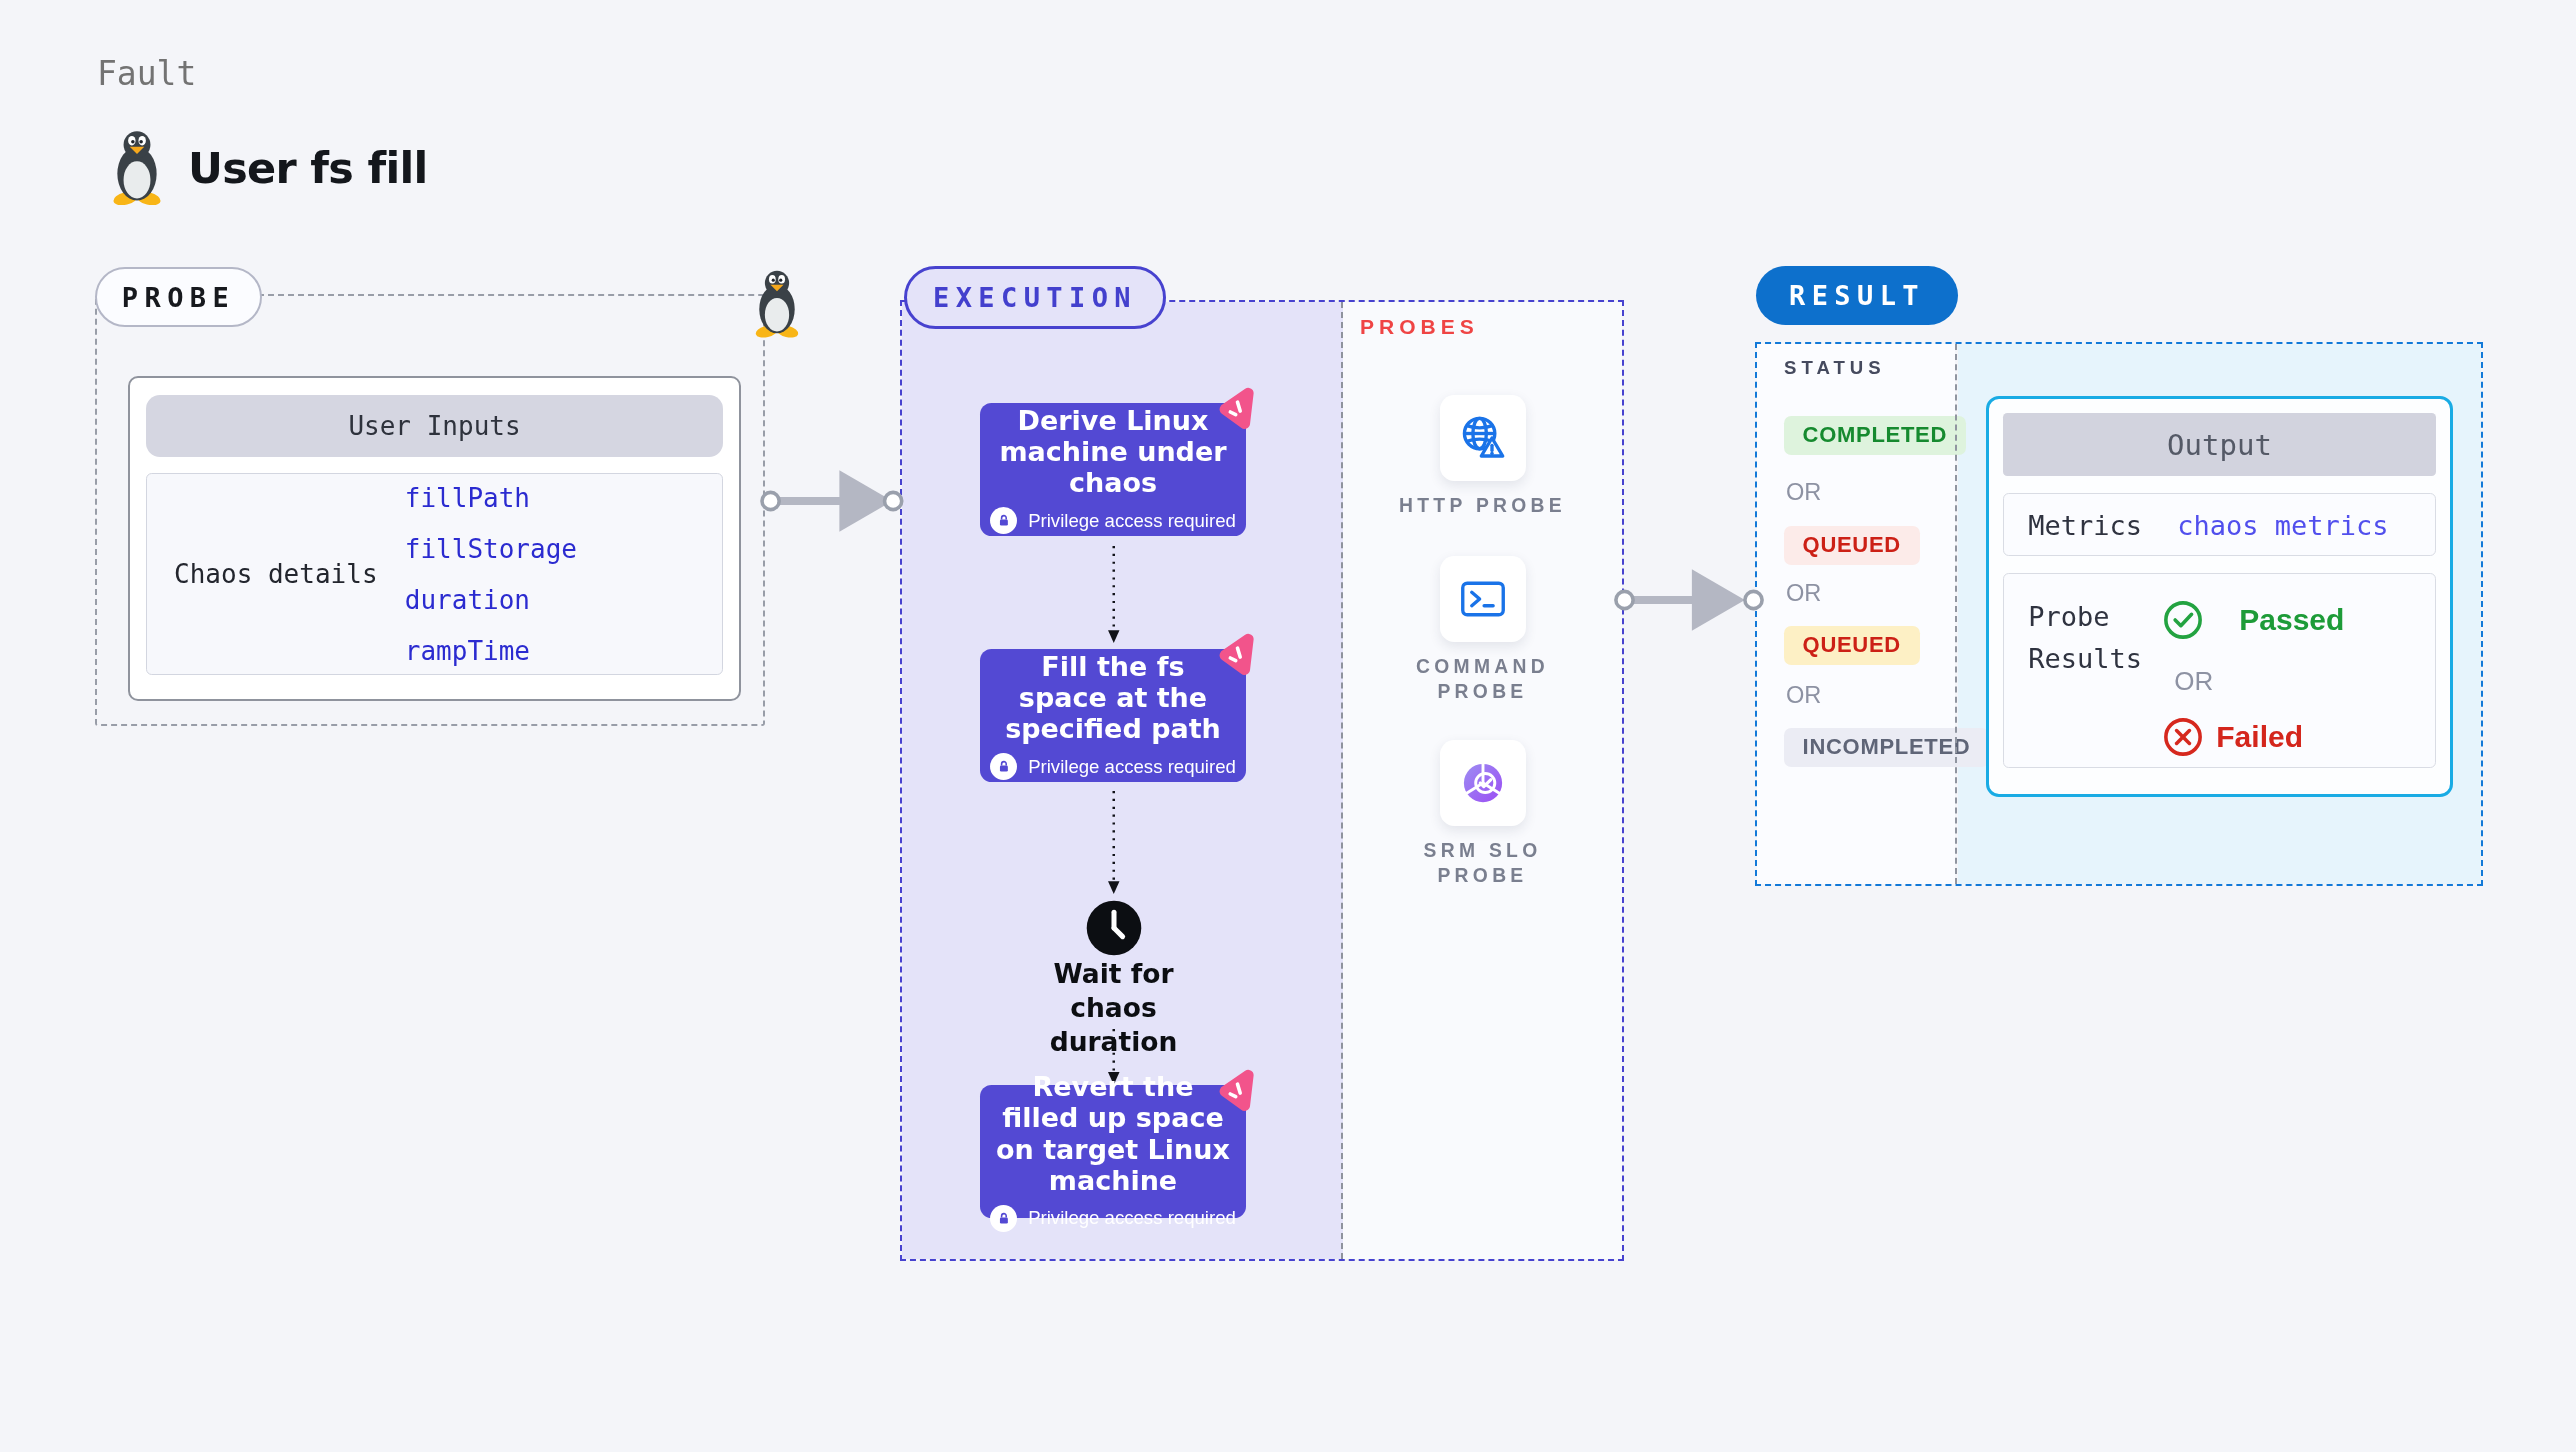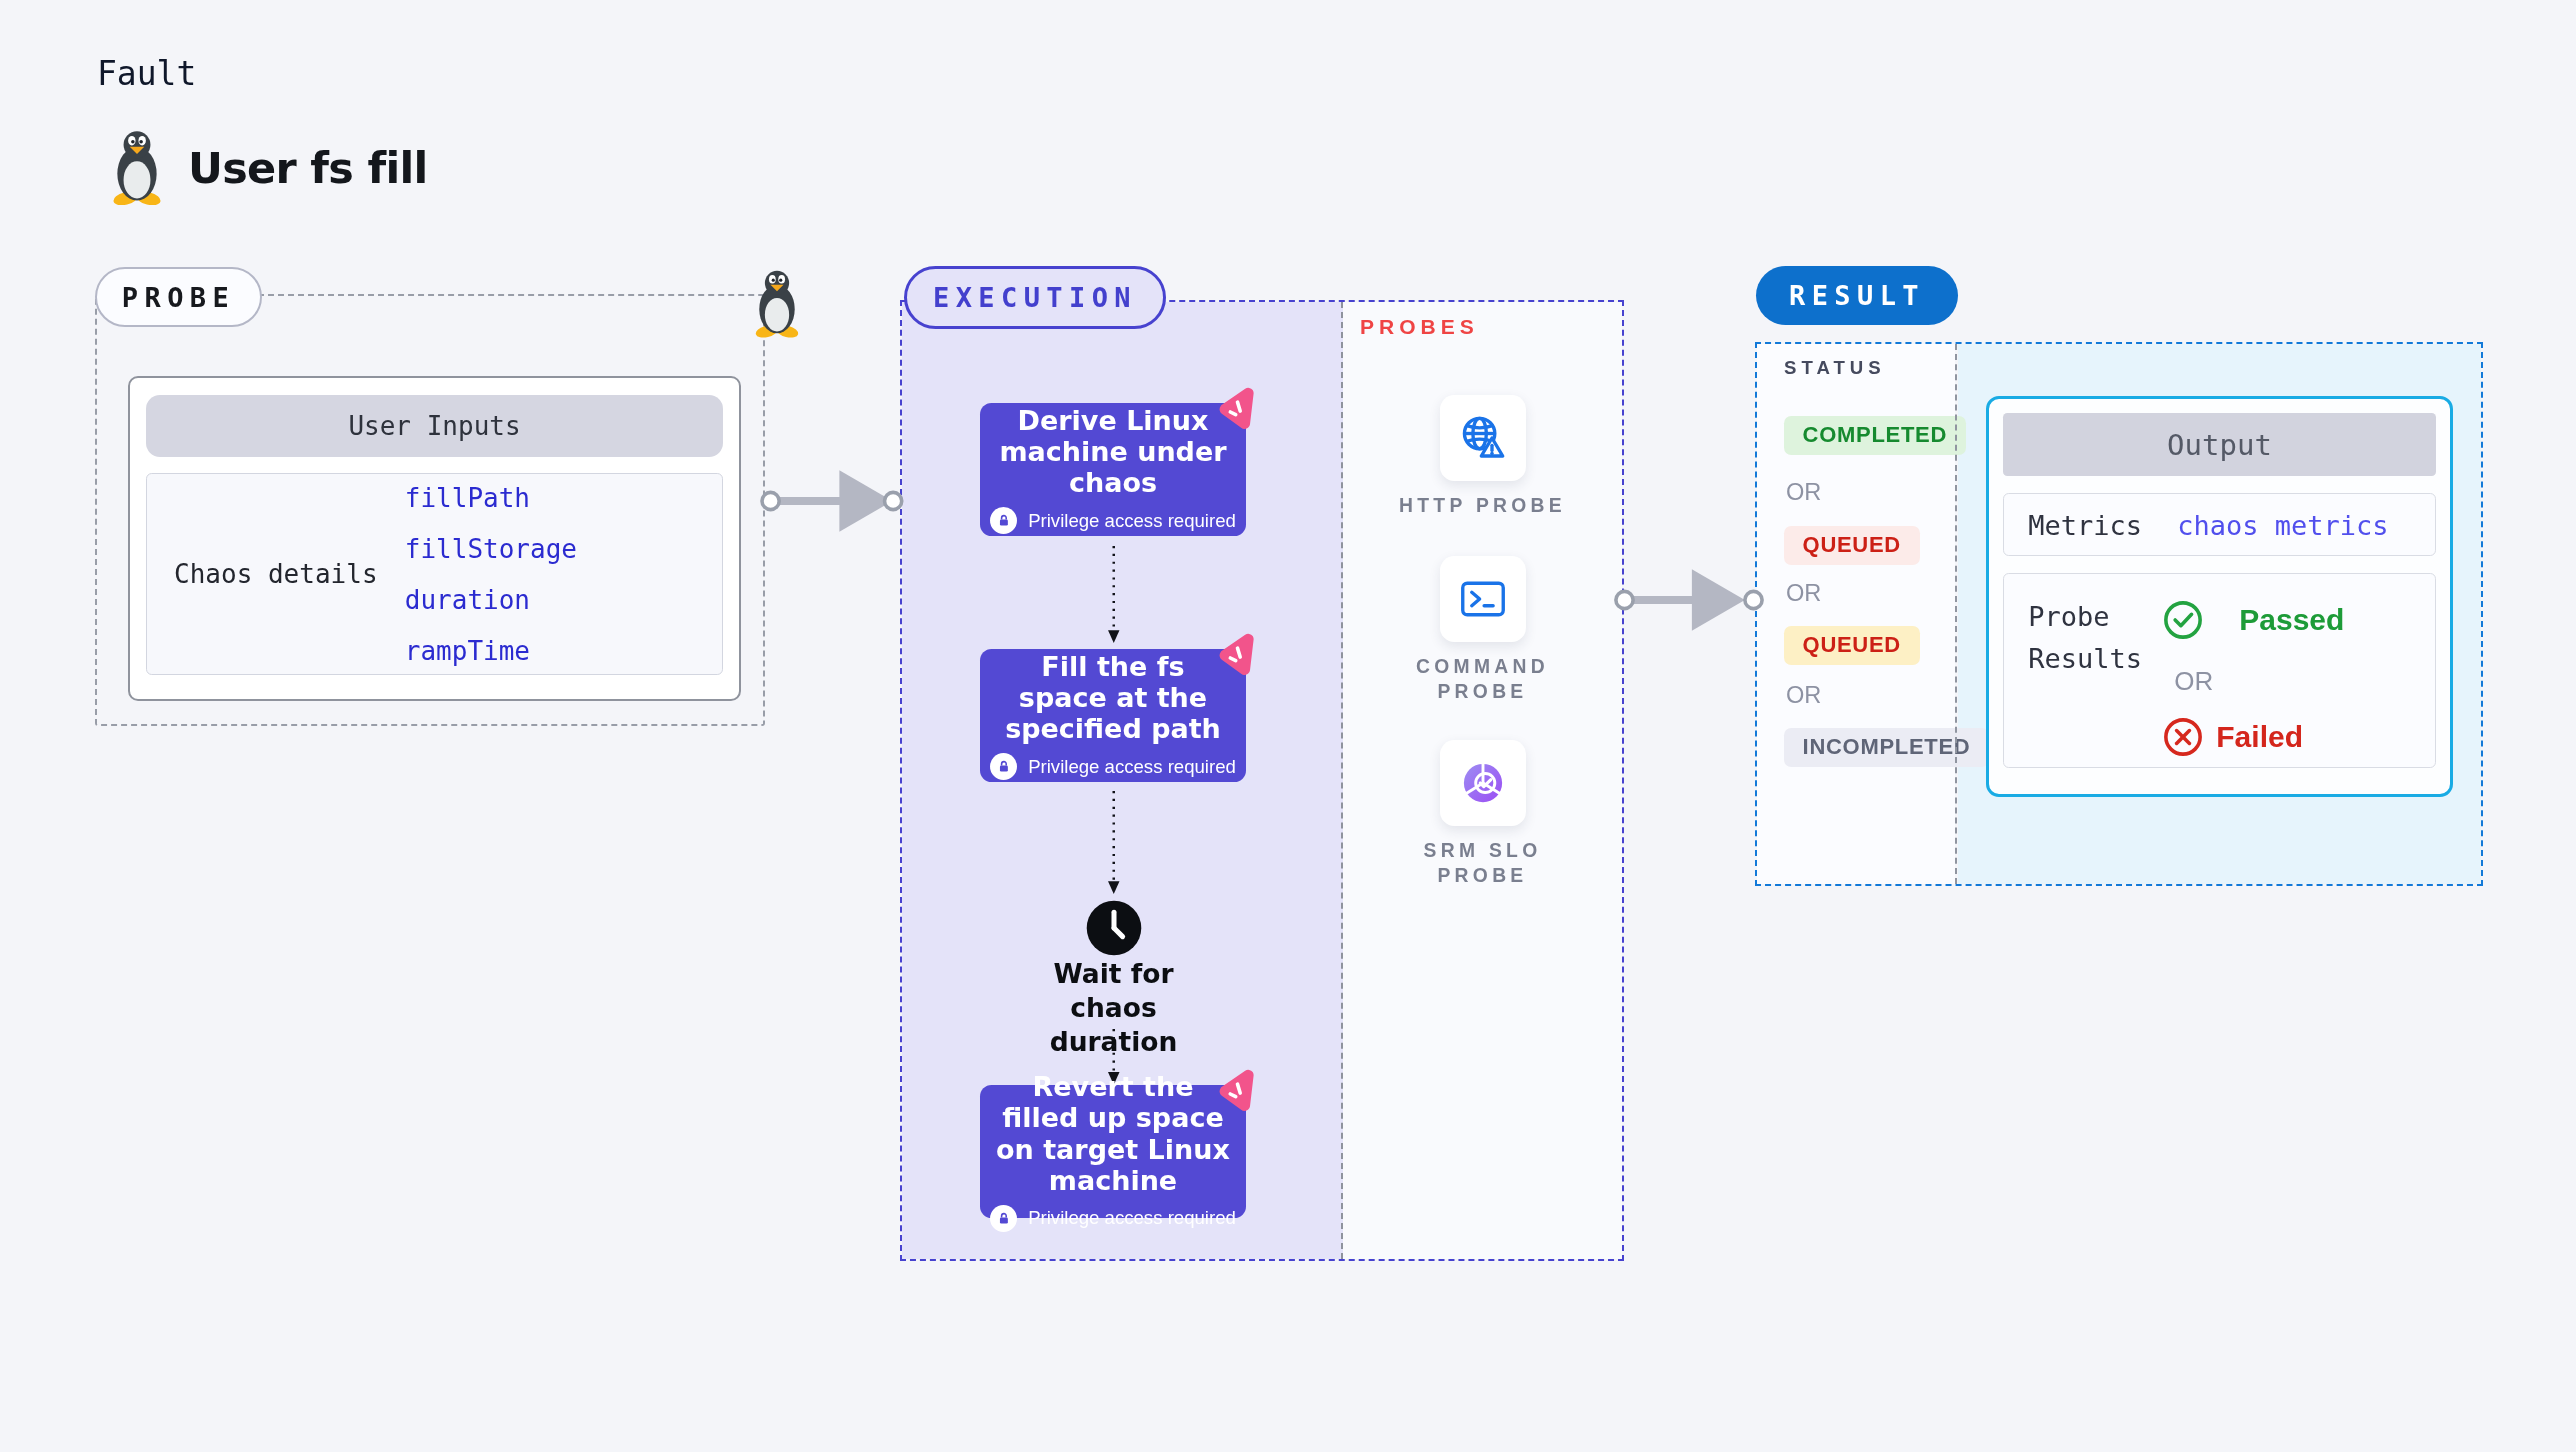--- a/index.html
+++ b/index.html
@@ -6,21 +6,21 @@
   body{
     width:2576px;height:1452px;position:relative;overflow:hidden;
     background:#f4f5f9;
     font-family:"Liberation Sans","DejaVu Sans",sans-serif;
     -webkit-font-smoothing:antialiased;
   }
   .mono{font-family:"DejaVu Sans Mono","Liberation Mono",monospace;}
   .abs{position:absolute;}
 
   
-  .kicker{left:97px;top:54px;font-size:33px;color:#0f172a;}
+  .kicker{left:97px;top:54px;font-size:33px;color:#737373;}
   .title-row{left:106px;top:130px;display:flex;align-items:center;gap:20px;}
   .page-title{font-family:"DejaVu Sans","Liberation Sans",sans-serif;font-weight:700;font-size:43px;color:#14171c;letter-spacing:-0.7px;}
 
   
   .pill{
     display:flex;align-items:center;justify-content:center;
     border-radius:43px;font-family:"DejaVu Sans Mono","Liberation Mono",monospace;
     font-weight:700;letter-spacing:6.4px;z-index:6;
   }
   .pill-tune{left:95px;top:267px;width:163px;height:56px;background:#fbfcff;border:2.9px solid #b4b7c7;color:#17191e;font-size:27px;}

